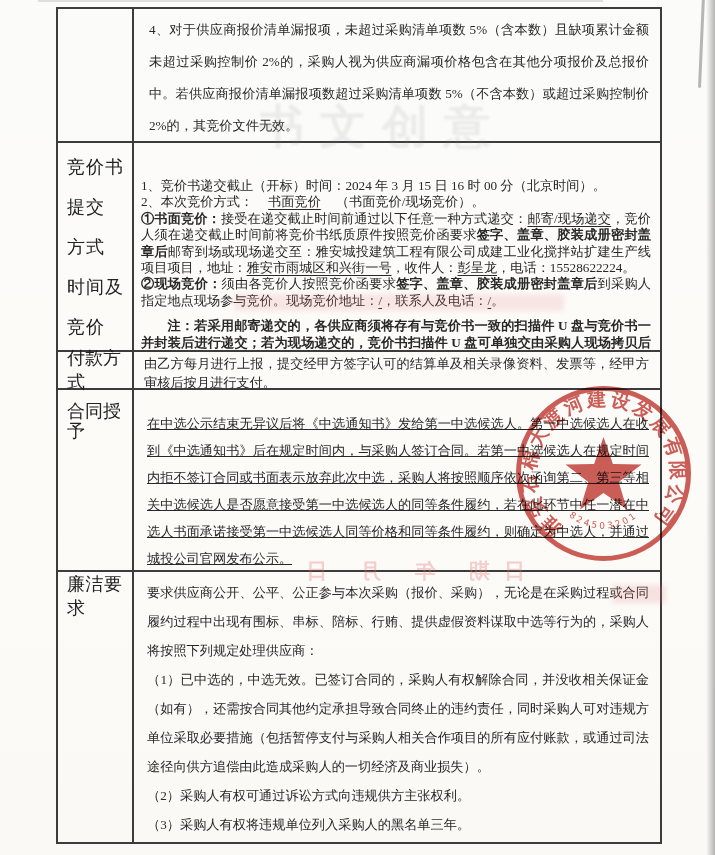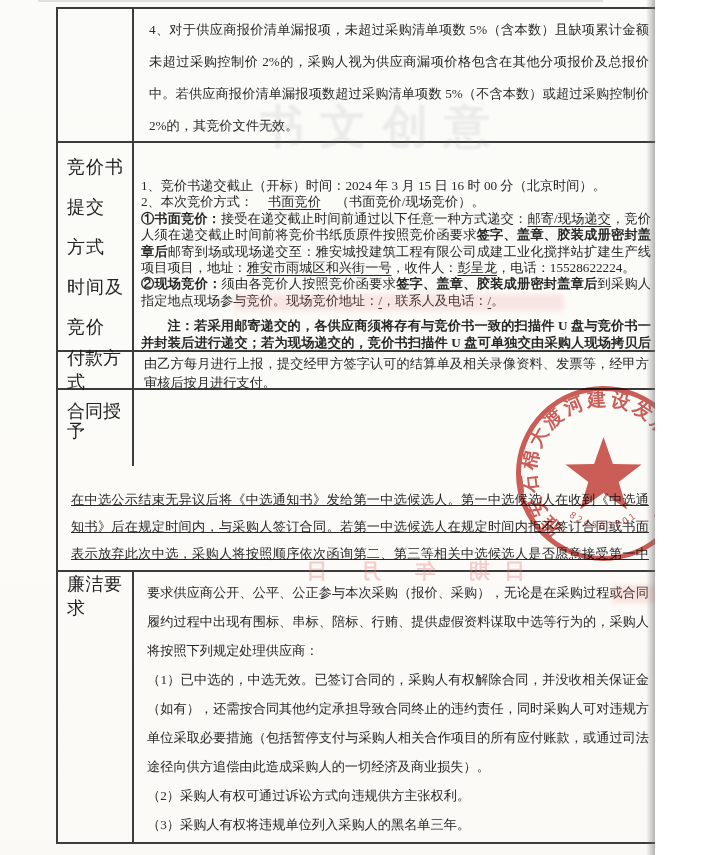--- a/index.html
+++ b/index.html
@@ -1,31 +1,31 @@
 <!DOCTYPE html>
 <html><head>
 <meta charset="utf-8">
 <style>
   html,body{margin:0;padding:0;}
   .page{
-    position:relative; width:655px; height:855px; overflow:hidden;
+    position:relative; width:715px; height:855px; overflow:hidden;
     background:linear-gradient(180deg,#fbfbf9 0%, #fcfbf8 60%, #faf9f6 100%);
     font-family:"Liberation Serif","DejaVu Serif",serif;
     color:#282828;
   }
   
   .doc-table{
     position:absolute; left:56px; top:7px; width:606px; height:837px;
     box-sizing:border-box; border:2px solid #3c3c3c;
     display:flex; flex-direction:column; background:transparent;
   }
   .t-row{display:flex; border-bottom:2px solid #3c3c3c; box-sizing:border-box;}
   .t-row:last-child{border-bottom:none;}
   .row-0{height:134px;} .row-1{height:209px;} .row-2{height:38px;}
-  .row-3{height:182px;flex-direction:column;} .row-4{flex:1;}
+  .row-3{height:182px;} .row-4{flex:1;}
   .t-label{
     width:76px; flex:0 0 76px; box-sizing:border-box;
     border-right:2px solid #3c3c3c;
     font-size:18px; color:#222; padding-left:9px;
   }
   .lbl-line{display:block;}
   .row-1 .t-label{padding-top:4px; line-height:40px; letter-spacing:1px;}
   .row-2 .t-label{display:flex; align-items:center;}
   .row-3 .t-label{padding-top:11px; line-height:20px;}
   .row-4 .t-label{display:flex; align-items:flex-start; letter-spacing:.5px;}

